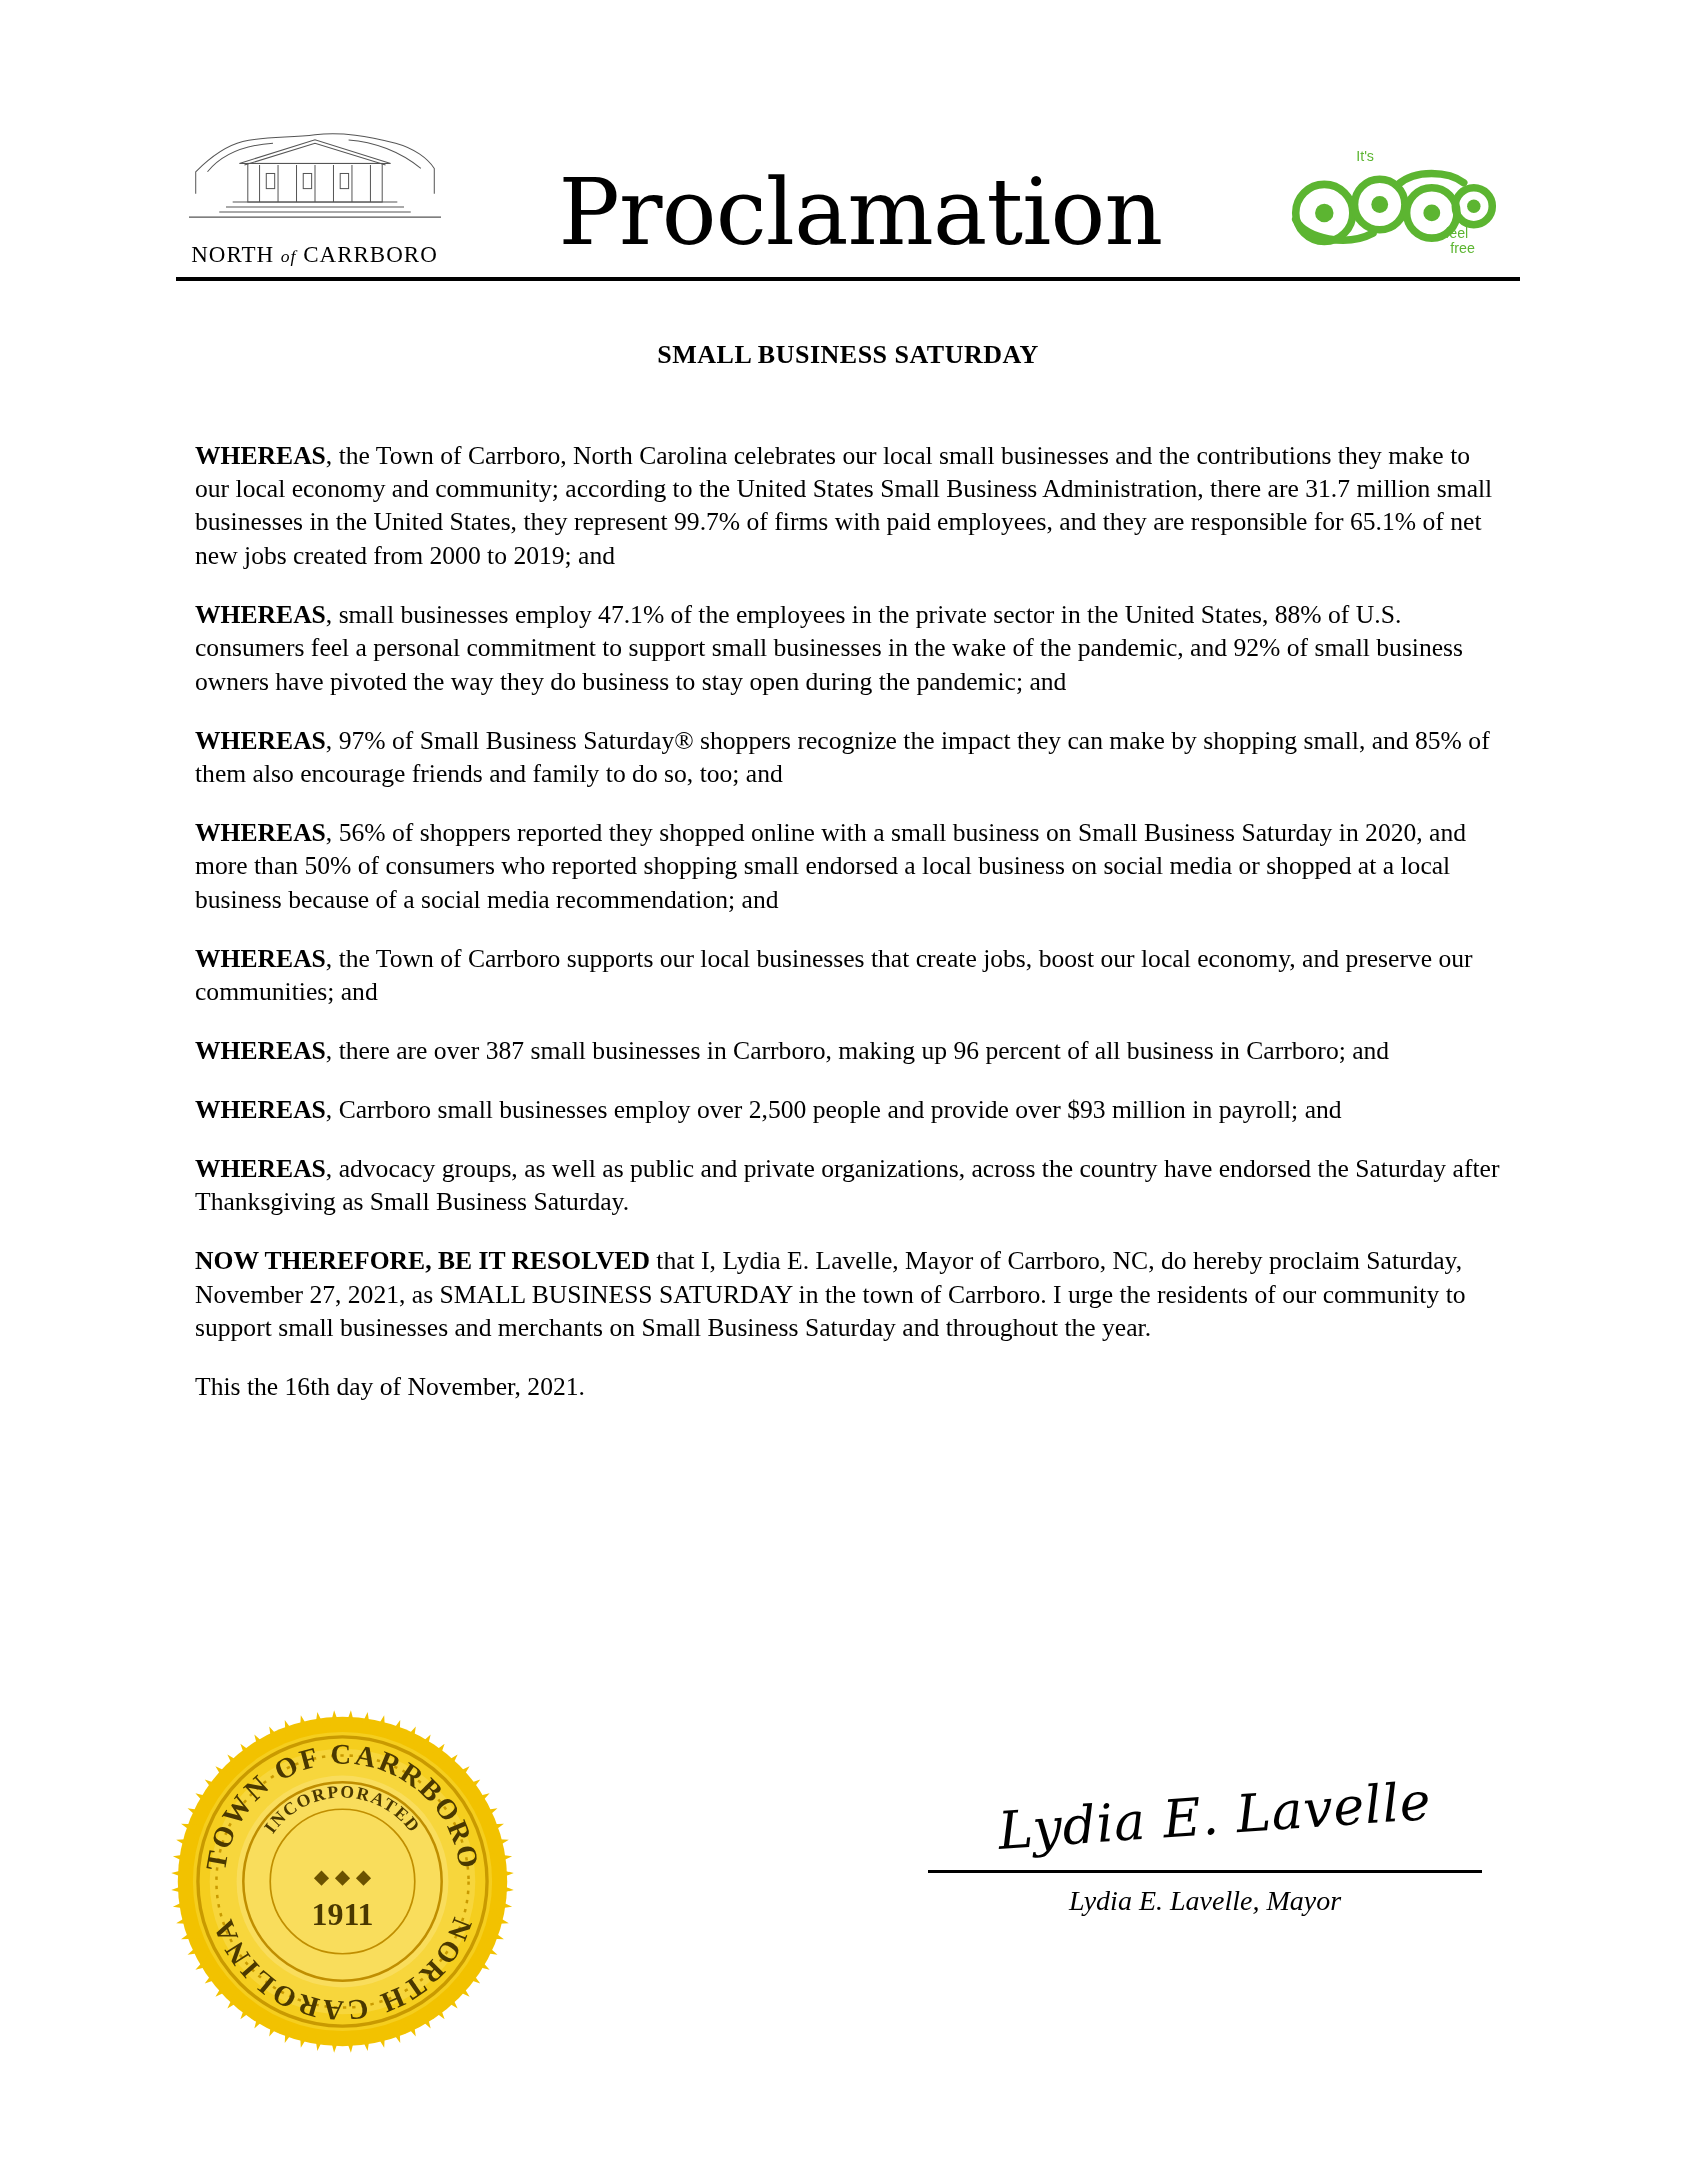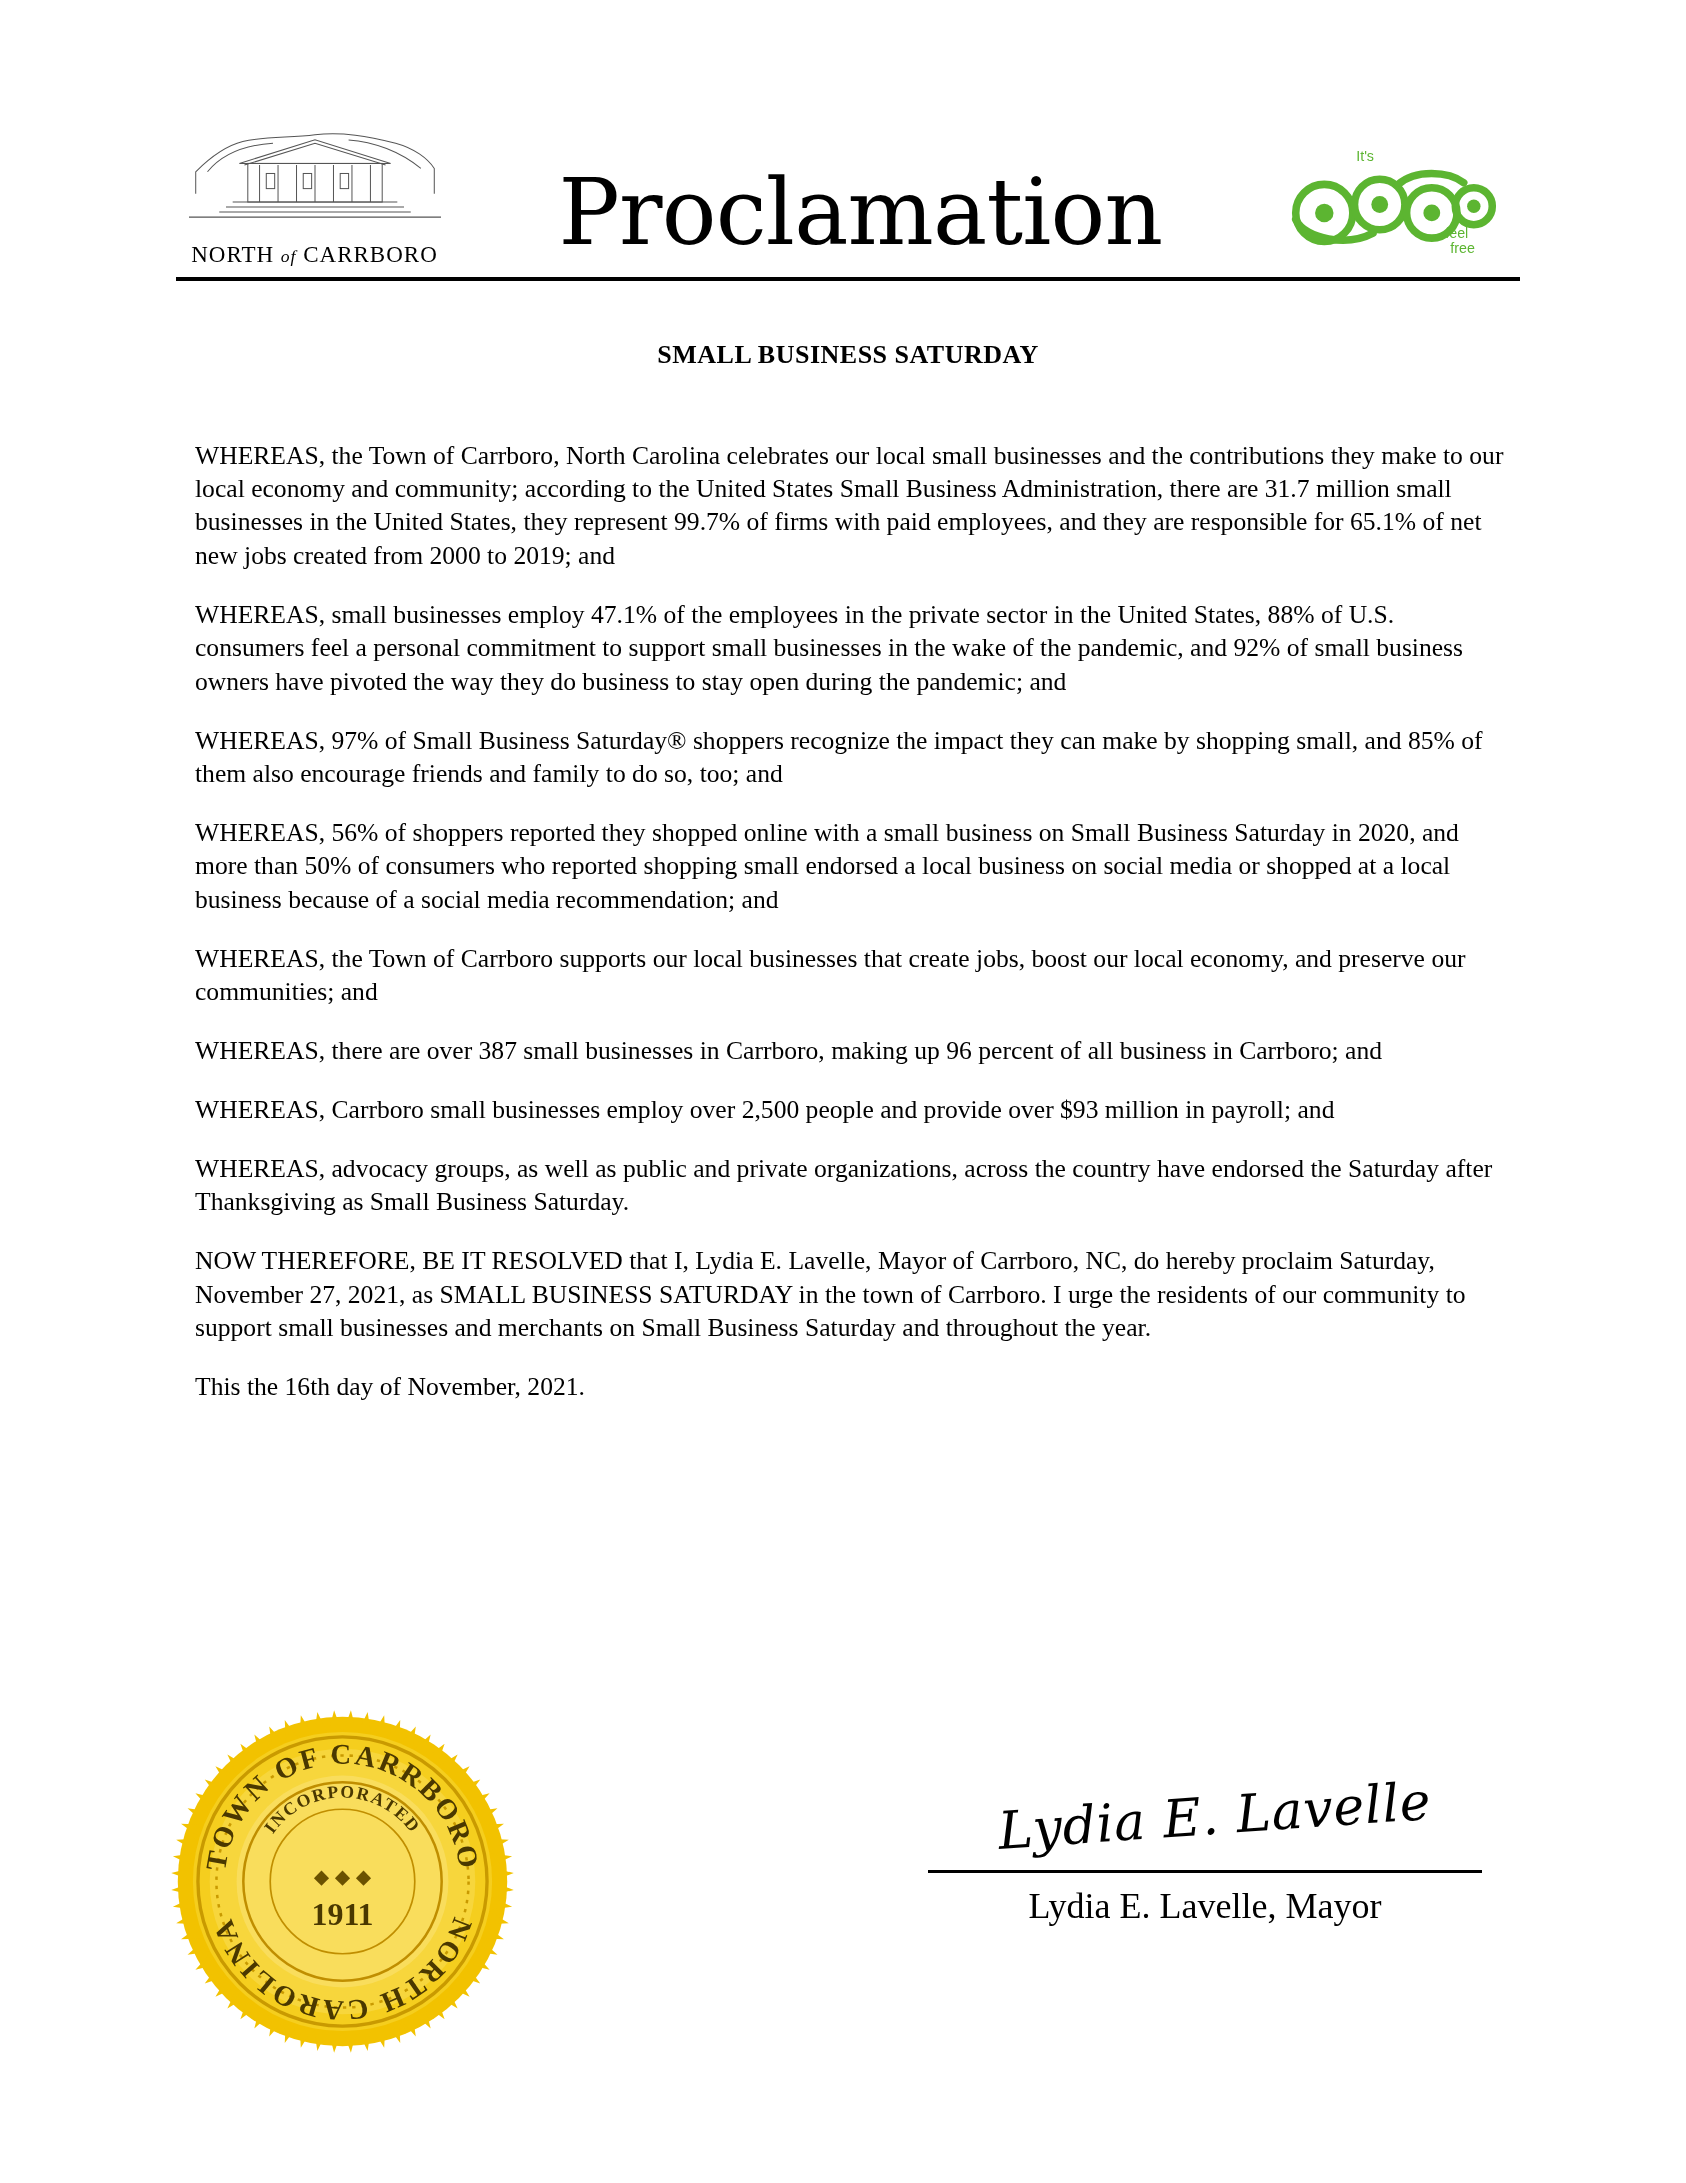--- a/index.html
+++ b/index.html
@@ -110,21 +110,21 @@
     top: 413px;
     width: 1310px;
   }
 
   .para {
     font-size: 25.6px;
     line-height: 1.305;
     margin-bottom: 21px;
     text-align: left;
   }
-  .para b { font-weight: normal; }
+  .para b { font-weight: bold; }
 
   .para.closing { margin-bottom: 25px; }
   .para.datestamp { margin-top: 10px; }
 
   
   .seal {
     position: absolute;
     left: 166px;
     top: 1705px;
     width: 353px;
@@ -151,22 +151,23 @@
     padding-left: 25px;
     padding-bottom: 5px;
   }
   .signature-rule {
     width: 554px;
     height: 2.5px;
     background: #000000;
     margin-top: 3.4px;
   }
   .signature-name {
-    font-size: 36px;
+    font-size: 28px;
     margin-top: 11.8px;
+    font-style: italic;
   }
 </style>
 </head>
 <body>
 
 <div class="page">
 
   <div class="header">
     <div class="header-inner">
 

